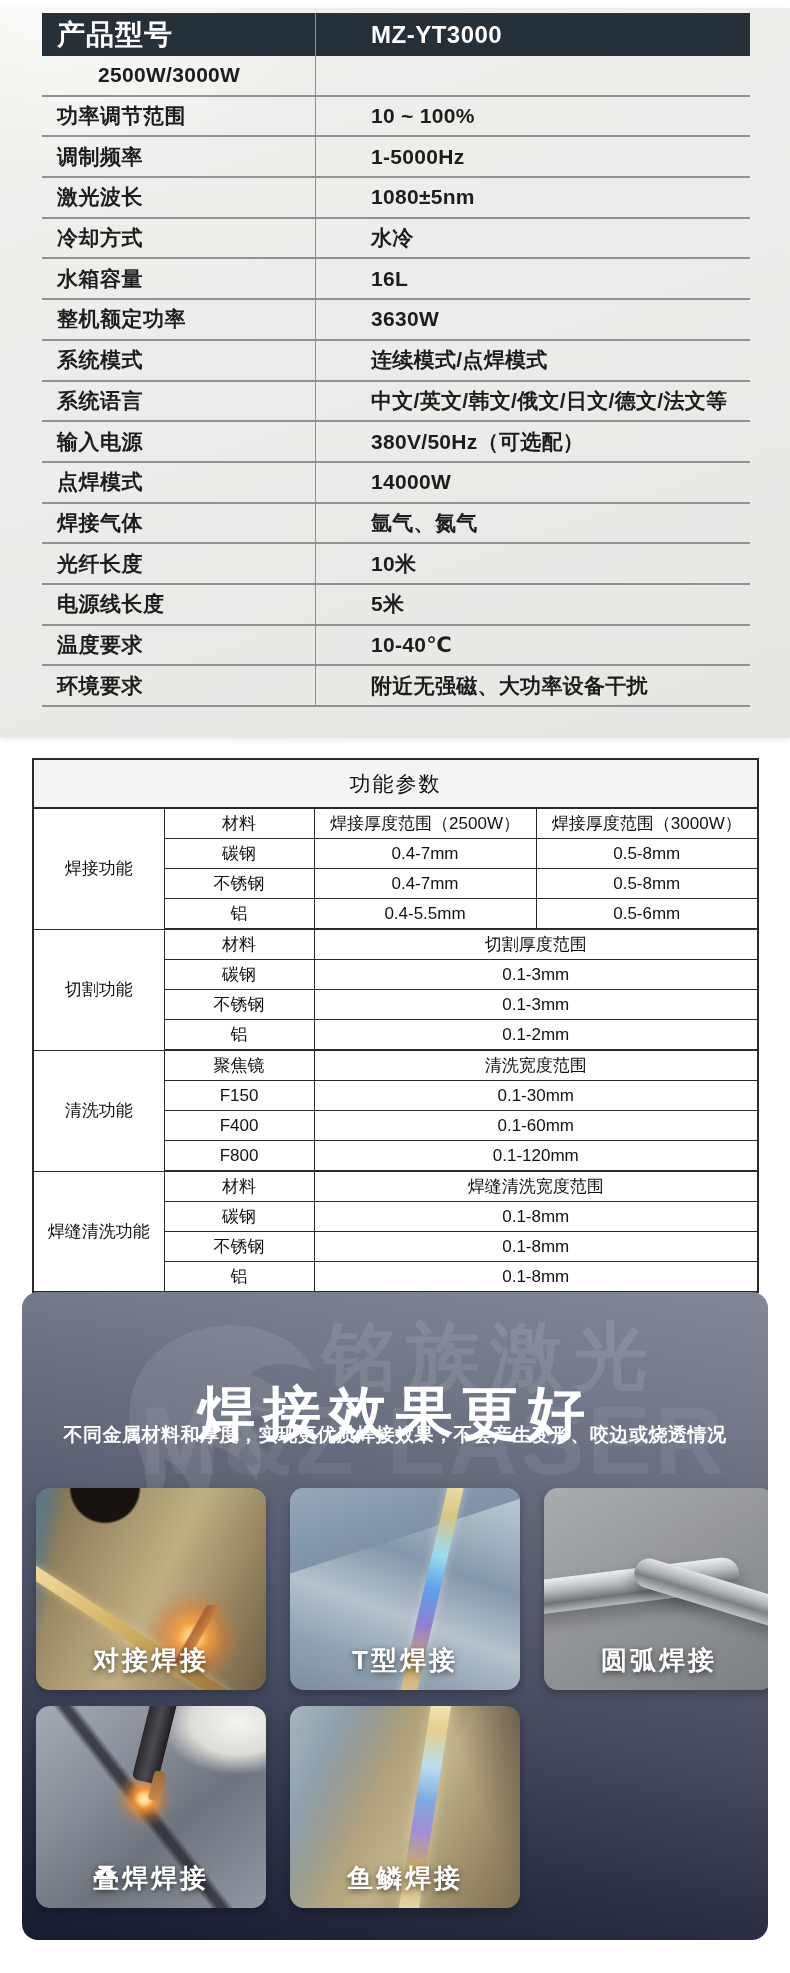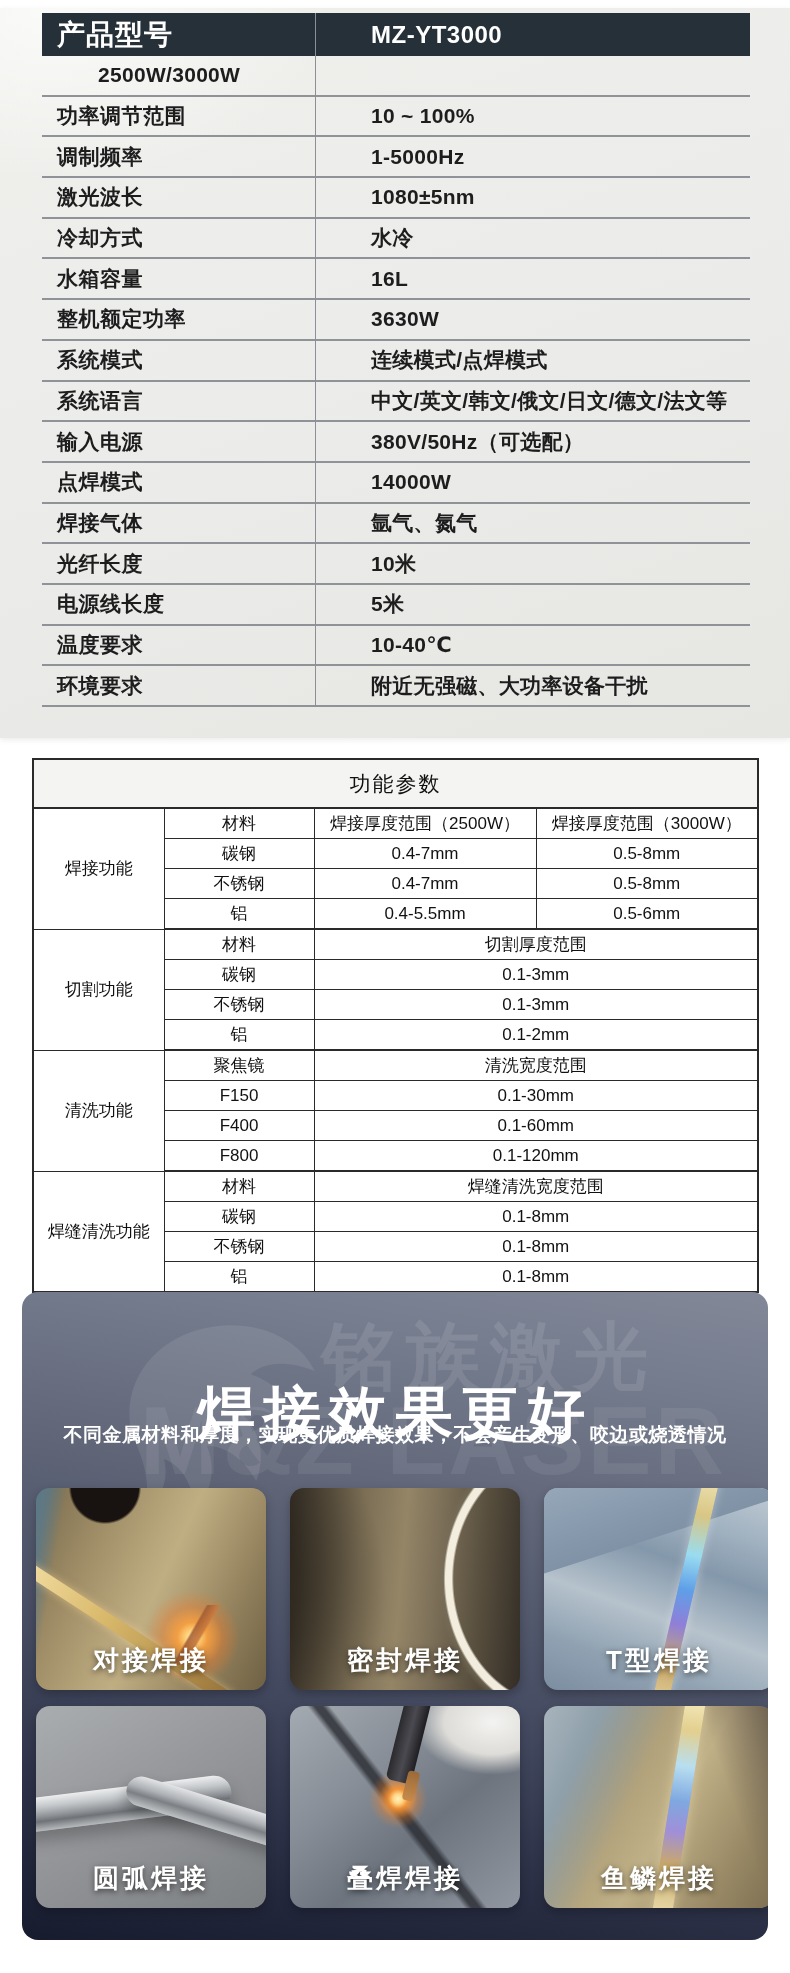--- a/index.html
+++ b/index.html
@@ -363,23 +363,20 @@
       </svg>
     </span>
     <div class="wm-cn">铭族激光</div>
     <div class="wm-en">M&amp;Z LASER</div>
     <div class="banner-title">焊接效果更好</div>
     <div class="banner-subtitle">不同金属材料和厚度，实现更优质焊接效果，不会产生变形、咬边或烧透情况</div>
     <div class="tiles">
       <div class="tile ph1">
         <span class="tile-label">对接焊接</span>
       </div>
-      <div class="tile ph2">
-        <span class="tile-label">密封焊接</span>
-      </div>
       <div class="tile ph3">
         <span class="tile-label">T型焊接</span>
       </div>
       <div class="tile ph4">
         <span class="tile-label">圆弧焊接</span>
       </div>
       <div class="tile ph5">
         <span class="tile-label">叠焊焊接</span>
       </div>
       <div class="tile ph6">

